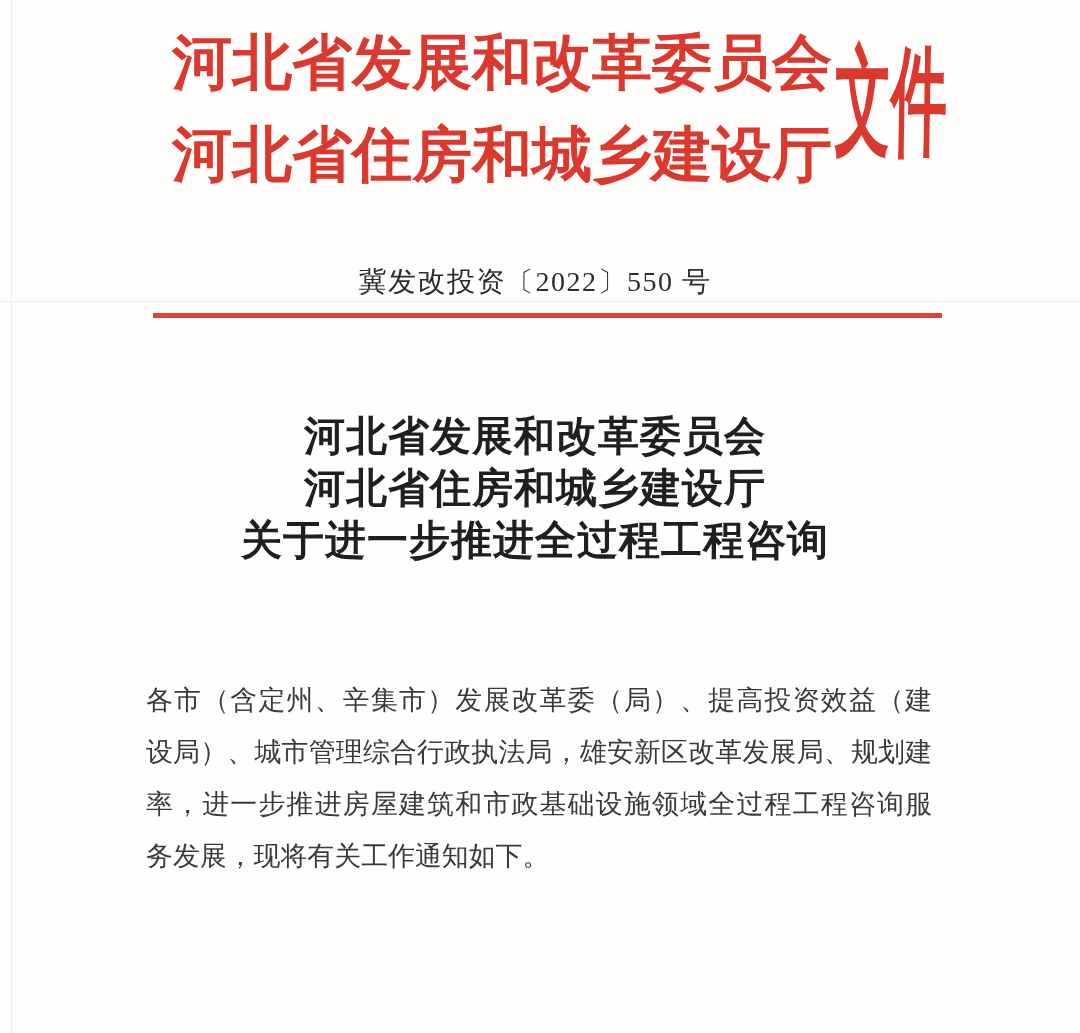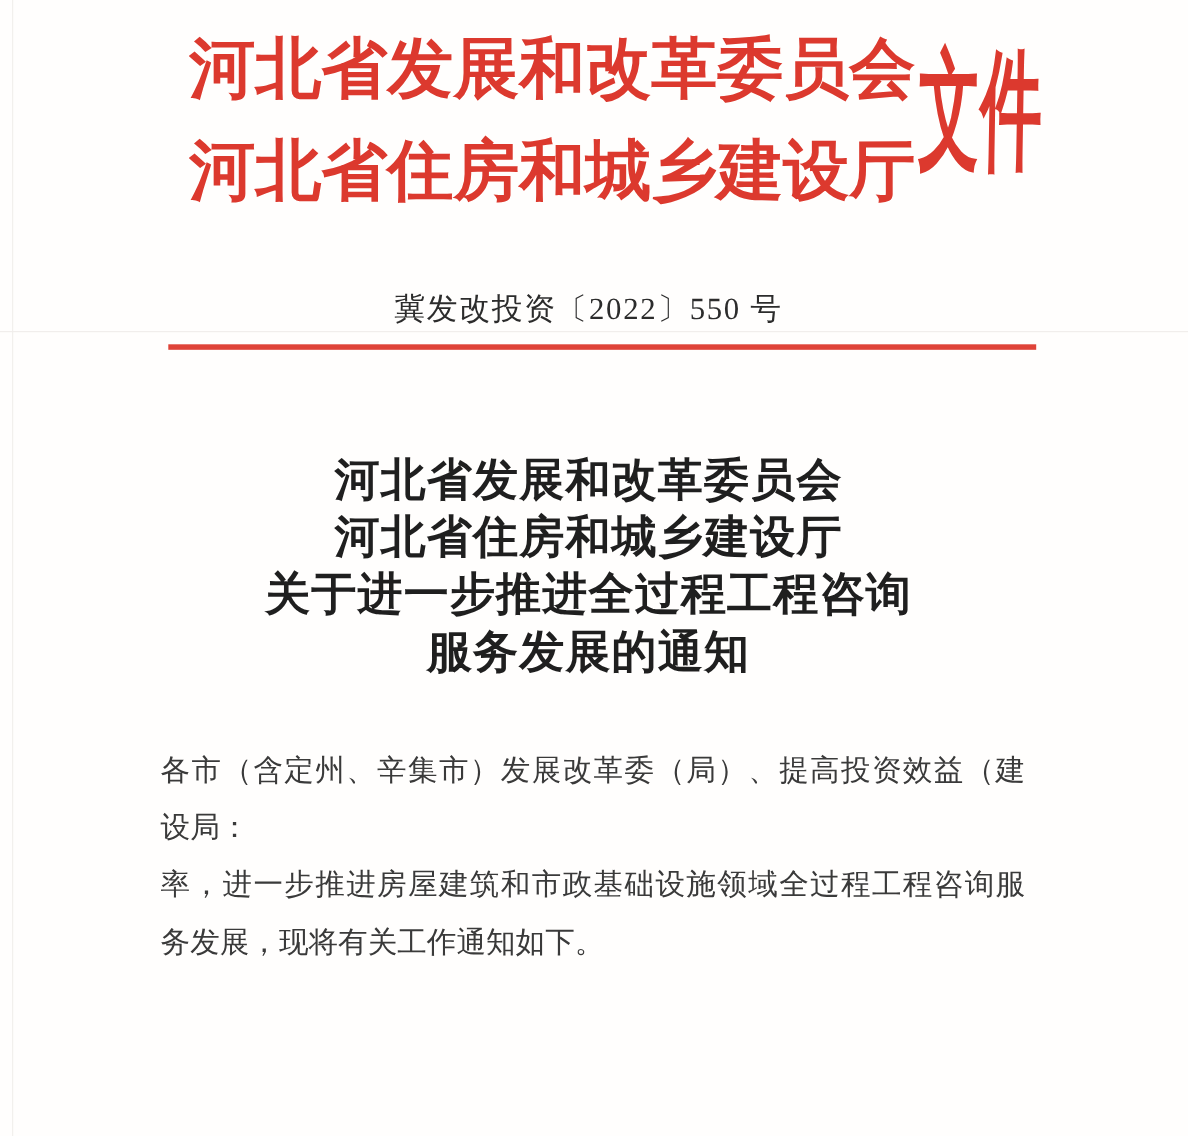--- a/index.html
+++ b/index.html
@@ -97,23 +97,22 @@
   <div class="doc-type">文件</div>
 
   <div class="doc-number">冀发改投资〔2022〕550 号</div>
 
   <div class="red-rule"></div>
 
   <div class="title-block">
     <div>河北省发展和改革委员会</div>
     <div>河北省住房和城乡建设厅</div>
     <div>关于进一步推进全过程工程咨询</div>
-    <div>服务发展的通知</div>
   </div>
 
   <div class="body-block">
     <div class="body-line">各市（含定州、辛集市）发展改革委（局）、提高投资效益（建</div>
-    <div class="body-line last">设局：</div>
+    <div class="body-line">设局）、城市管理综合行政执法局，雄安新区改革发展局、规划建</div>
     <div class="body-line">率，进一步推进房屋建筑和市政基础设施领域全过程工程咨询服</div>
     <div class="body-line last">务发展，现将有关工作通知如下。</div>
   </div>
 
 </div>
 
 </body></html>

